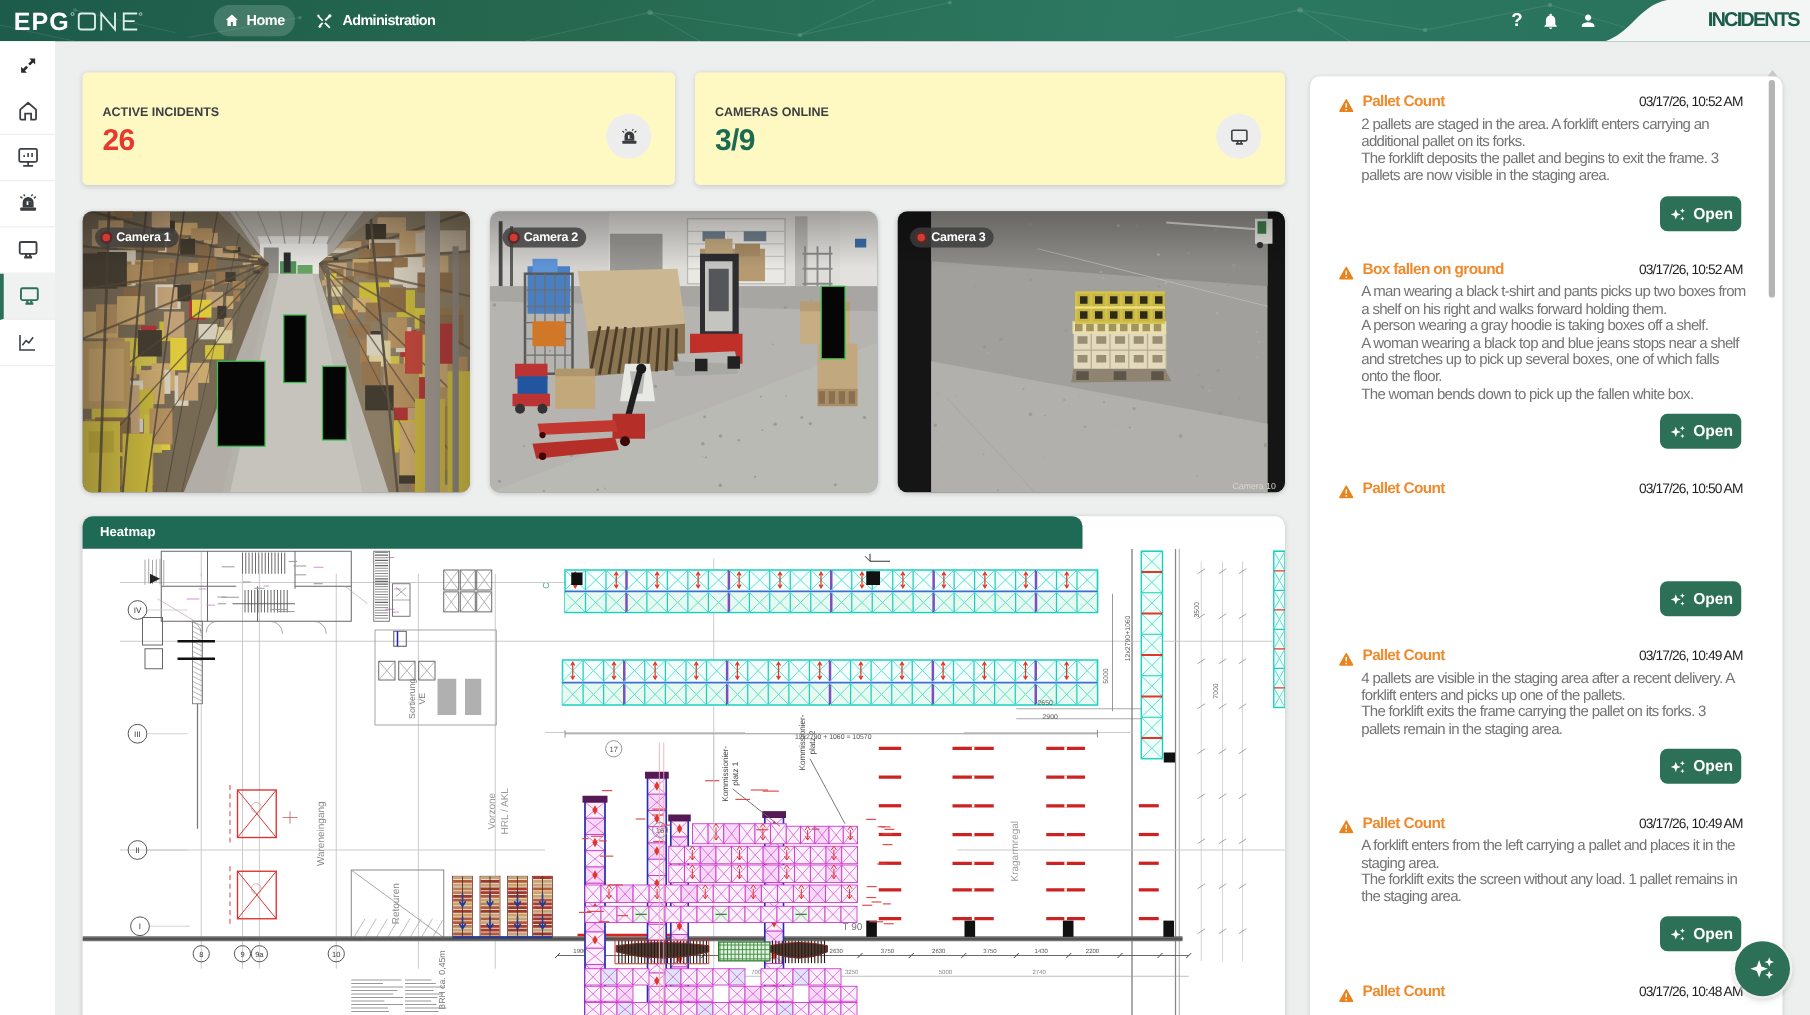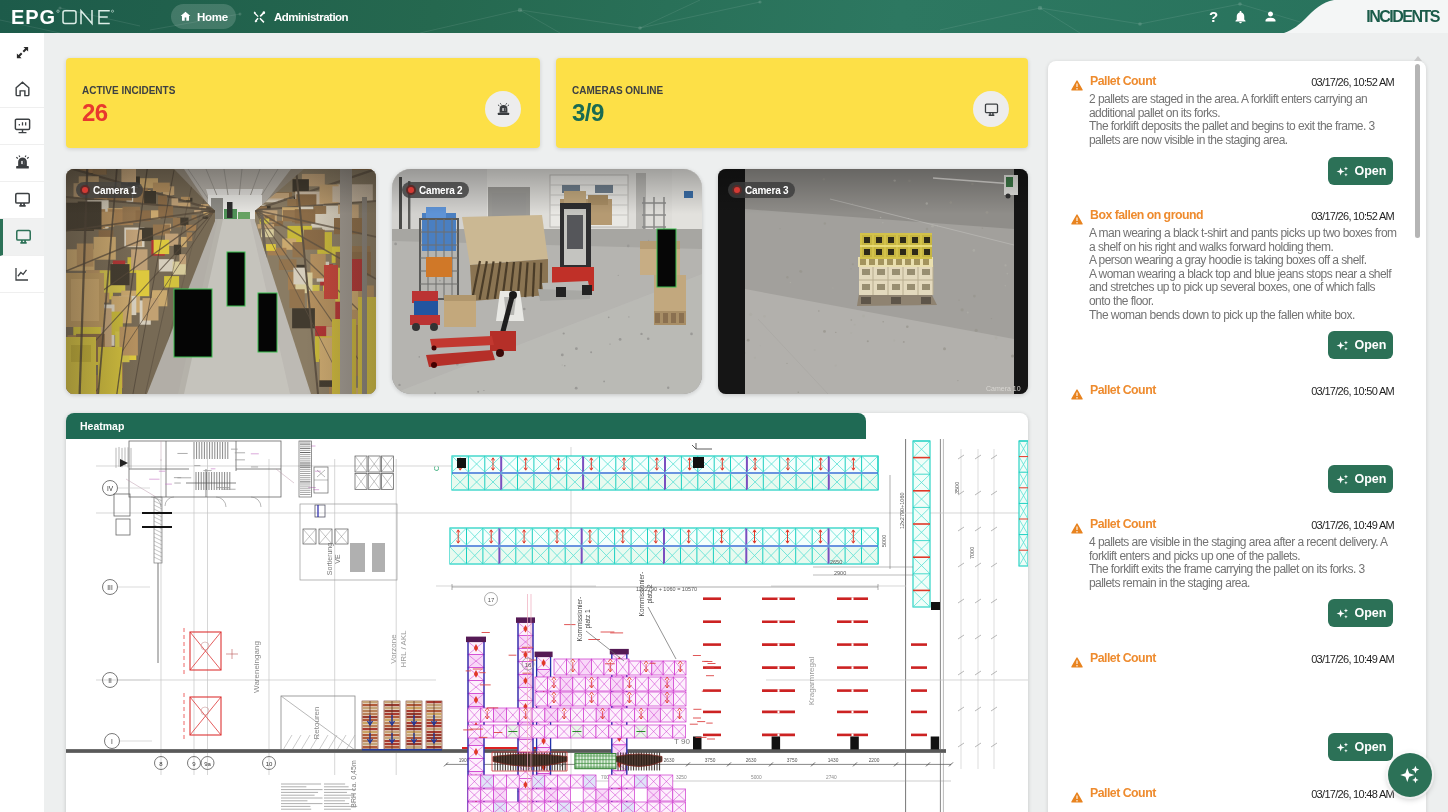--- a/index.html
+++ b/index.html
@@ -17,21 +17,21 @@
   .navicons { position:absolute; left:1209px; top:0; height:33px; display:flex; align-items:center; gap:15px; color:#fff; }
   #logo { position:absolute; left:11px; top:5px; }
   #timesq { position:absolute; right:9px; top:8px; color:#1b5c4a; font-size:16px; font-weight:bold; letter-spacing:-1.5px; }
 
   
   #rail { position:absolute; left:0; top:33px; width:44px; height:779px; background:#fff; }
   .railitem { position:absolute; left:0; width:44px; height:37px; display:flex; align-items:center; justify-content:center; border-bottom:1px solid #efefef;}
   .railsel { background:#f0f1f1; border-left:3px solid #2c7157; }
 
   
-  .card { position:absolute; background:#fde047; border-radius:4px; box-shadow:0 1px 4px rgba(0,0,0,0.14); }
+  .card { position:absolute; background:#fef9c3; border-radius:4px; box-shadow:0 1px 4px rgba(0,0,0,0.14); }
   .statlabel { position:absolute; left:16px; top:27px; font-size:10px; font-weight:bold; color:#3d4043; letter-spacing:0; }
   .statnum { position:absolute; left:16px; top:41px; font-size:24px; letter-spacing:-0.5px; font-weight:bold; }
   .statbadge { position:absolute; right:19px; top:33px; width:36px; height:36px; border-radius:50%; background:#ededed;
     display:flex; align-items:center; justify-content:center; }
 
   
   .cam { position:absolute; top:169px; width:310px; height:225px; border-radius:8px; overflow:hidden;
     box-shadow:0 1px 4px rgba(0,0,0,0.18); background:#999; }
   .camlabel { position:absolute; left:10px; top:13px; height:16px; padding:0 7px 0 4px; border-radius:9px;
     background:rgba(60,60,60,0.82); color:#fff; font-size:10px; letter-spacing:-0.2px; font-weight:bold; display:flex; align-items:center; gap:3px; z-index:5;}
@@ -464,21 +464,21 @@
       <rect x="0" y="0" width="70" height="225" fill="url(#edgeL)"></rect>
       <rect x="240" y="0" width="70" height="225" fill="url(#edgeR)"></rect>
       <rect x="161" y="83" width="18" height="54" fill="#050505" stroke="#3bbf4e" stroke-width="1"></rect>
       <rect x="108" y="120" width="38" height="68" fill="#050505" stroke="#3bbf4e" stroke-width="1"></rect>
       <rect x="192" y="124" width="19" height="59" fill="#050505" stroke="#3bbf4e" stroke-width="1"></rect>
     </svg>
   <div class="camgrad"></div>
   <div class="camlabel"><span class="camdot"></span>Camera 1</div>
 </div>
 
-<div class="cam" style="left:392px;border-radius:19px;">
+<div class="cam" style="left:392px;">
   <svg width="310" height="225" viewBox="0 0 310 225" id="cam2svg">
       <rect x="0" y="0" width="310" height="62" fill="#deddd9"></rect>
       <rect x="0" y="0" width="95" height="62" fill="#d3d2cf"></rect>
       <rect x="7" y="8" width="3" height="54" fill="#4a4a48"></rect>
       <rect x="16" y="12" width="2.4" height="50" fill="#5d5d5b"></rect>
       <rect x="158" y="6" width="78" height="52" fill="#e9e8e4" stroke="#b9b8b4"></rect>
       <line x1="158" y1="16" x2="236" y2="16" stroke="#c6c5c1"></line>
       <line x1="158" y1="26" x2="236" y2="26" stroke="#c6c5c1"></line>
       <line x1="158" y1="36" x2="236" y2="36" stroke="#c6c5c1"></line>
       <line x1="158" y1="46" x2="236" y2="46" stroke="#c6c5c1"></line>
@@ -2020,20 +2020,21 @@
     <div class="inc-open" style="top:538px"><svg width="15" height="15" viewBox="0 0 24 24" fill="#fff">
         <path d="M9 5.5 L10.7 10.3 L15.5 12 L10.7 13.7 L9 18.5 L7.3 13.7 L2.5 12 L7.3 10.3 Z"></path>
         <path d="M17.5 4 L18.4 6.4 L20.8 7.3 L18.4 8.2 L17.5 10.6 L16.6 8.2 L14.2 7.3 L16.6 6.4 Z"></path>
         <path d="M17.5 14.5 L18.3 16.5 L20.3 17.3 L18.3 18.1 L17.5 20.1 L16.7 18.1 L14.7 17.3 L16.7 16.5 Z"></path>
       </svg>Open</div>
     <div class="inc-warn" style="top:593px"><svg width="12" height="11" viewBox="0 0 24 22" fill="#e8831f">
         <path d="M10.8 1.5 L0.8 19 Q0 21 2.2 21 L21.8 21 Q24 21 23.2 19 L13.2 1.5 Q12 -0.4 10.8 1.5 Z M10.9 7h2.2v7h-2.2z M10.9 16.2h2.2v2.6h-2.2z" fill-rule="evenodd"></path>
       </svg></div>
     <div class="inc-title" style="top:590px">Pallet Count</div>
     <div class="inc-time" style="top:592px">03/17/26, 10:49 AM</div>
+    <div class="inc-body" style="top:609px">A forklift enters from the left carrying a pallet and places it in the<br>staging area.<br>The forklift exits the screen without any load. 1 pallet remains in<br>the staging area.</div>
     <div class="inc-open" style="top:672px"><svg width="15" height="15" viewBox="0 0 24 24" fill="#fff">
         <path d="M9 5.5 L10.7 10.3 L15.5 12 L10.7 13.7 L9 18.5 L7.3 13.7 L2.5 12 L7.3 10.3 Z"></path>
         <path d="M17.5 4 L18.4 6.4 L20.8 7.3 L18.4 8.2 L17.5 10.6 L16.6 8.2 L14.2 7.3 L16.6 6.4 Z"></path>
         <path d="M17.5 14.5 L18.3 16.5 L20.3 17.3 L18.3 18.1 L17.5 20.1 L16.7 18.1 L14.7 17.3 L16.7 16.5 Z"></path>
       </svg>Open</div>
     <div class="inc-warn" style="top:728px"><svg width="12" height="11" viewBox="0 0 24 22" fill="#e8831f">
         <path d="M10.8 1.5 L0.8 19 Q0 21 2.2 21 L21.8 21 Q24 21 23.2 19 L13.2 1.5 Q12 -0.4 10.8 1.5 Z M10.9 7h2.2v7h-2.2z M10.9 16.2h2.2v2.6h-2.2z" fill-rule="evenodd"></path>
       </svg></div>
     <div class="inc-title" style="top:725px">Pallet Count</div>
     <div class="inc-time" style="top:727px">03/17/26, 10:48 AM</div>

